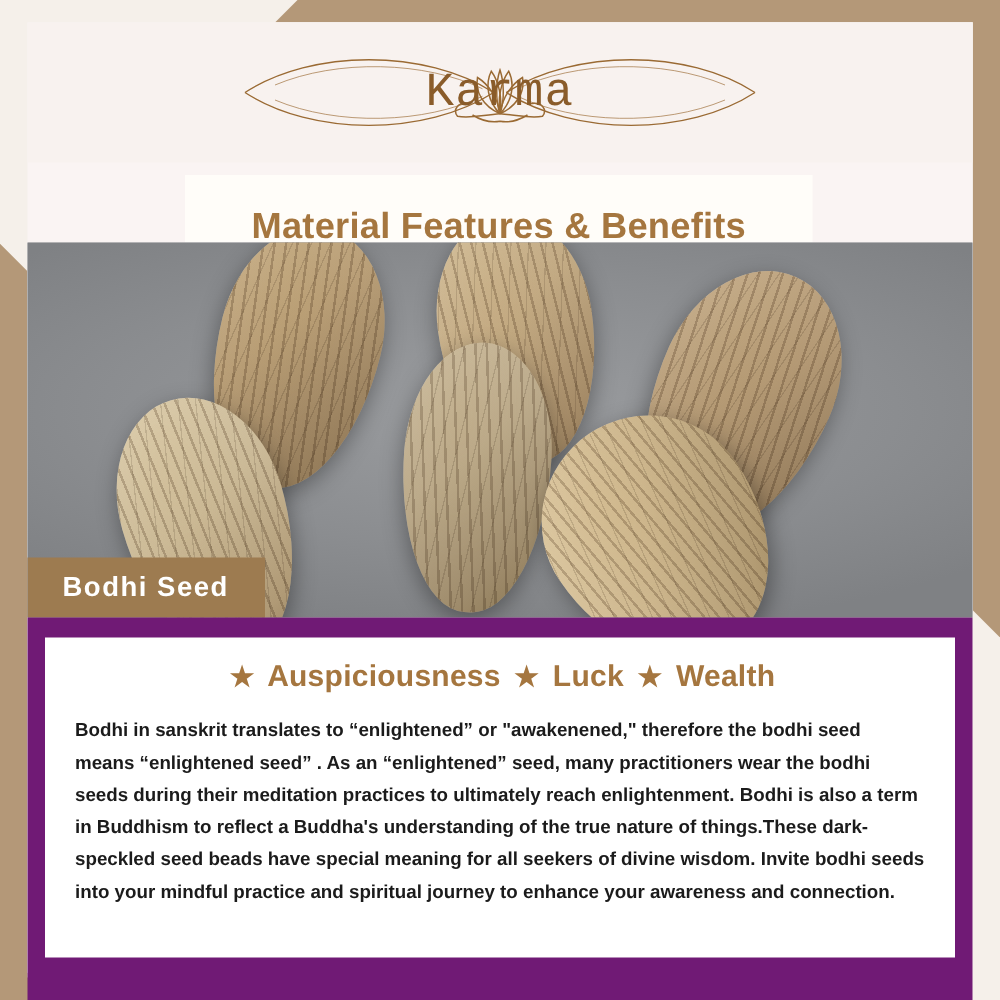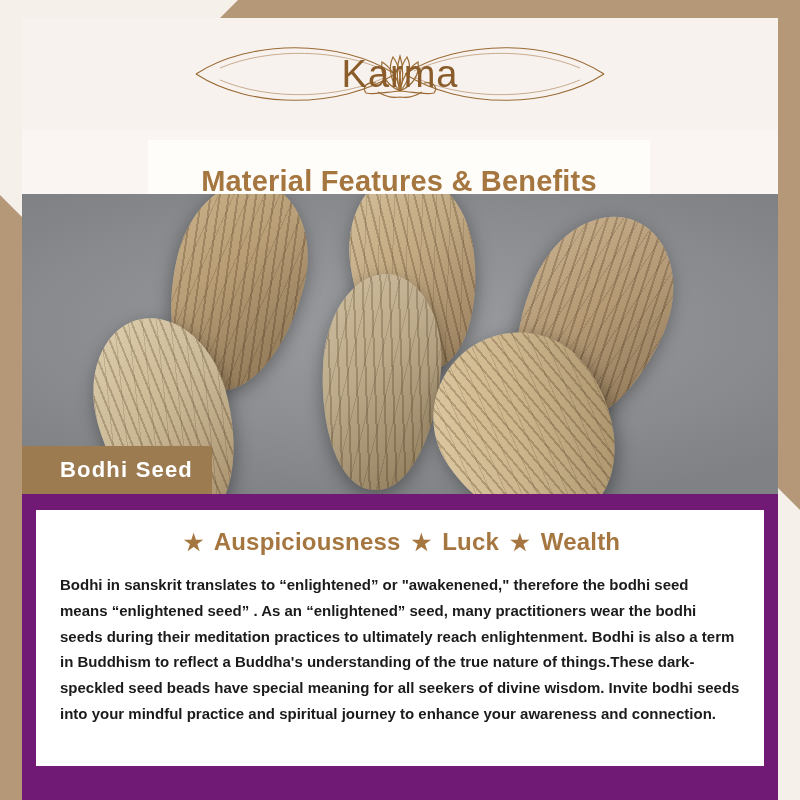--- a/index.html
+++ b/index.html
@@ -50,21 +50,21 @@
     background:#f8f2ef;
     display:flex;align-items:center;justify-content:center;
   }
   .logo{
     position:relative;width:420px;height:78px;
     display:flex;align-items:center;justify-content:center;
   }
   .logo svg{position:absolute;left:0;top:0;}
   .logo-text{
     position:relative;
-    font-family:Liberation Sans, sans-serif;
+    font-family:Liberation Mono, monospace;
     font-size:38px;color:#8a5c2a;
     letter-spacing:1px;
     display:flex;align-items:center;gap:92px;
     white-space:nowrap;
   }
 
   
   .banner{
     position:absolute;left:148px;top:140px;
     width:502px;height:54px;
@@ -117,21 +117,21 @@
 
   
   .caption{
     position:absolute;left:22px;top:446px;
     width:190px;height:48px;
     background:#9d7b50;
     display:flex;align-items:center;
   }
   .caption-text{
     color:#ffffff;font-size:22px;font-weight:bold;
-    letter-spacing:1.2px;padding-left:38px;white-space:nowrap;
+    letter-spacing:1.2px;padding-left:28px;white-space:nowrap;
   }
 
   
   .lower{
     position:absolute;left:22px;top:494px;
     width:756px;height:336px;
     background:#701a75;
   }
   .lower-inner{
     position:absolute;left:14px;top:16px;

